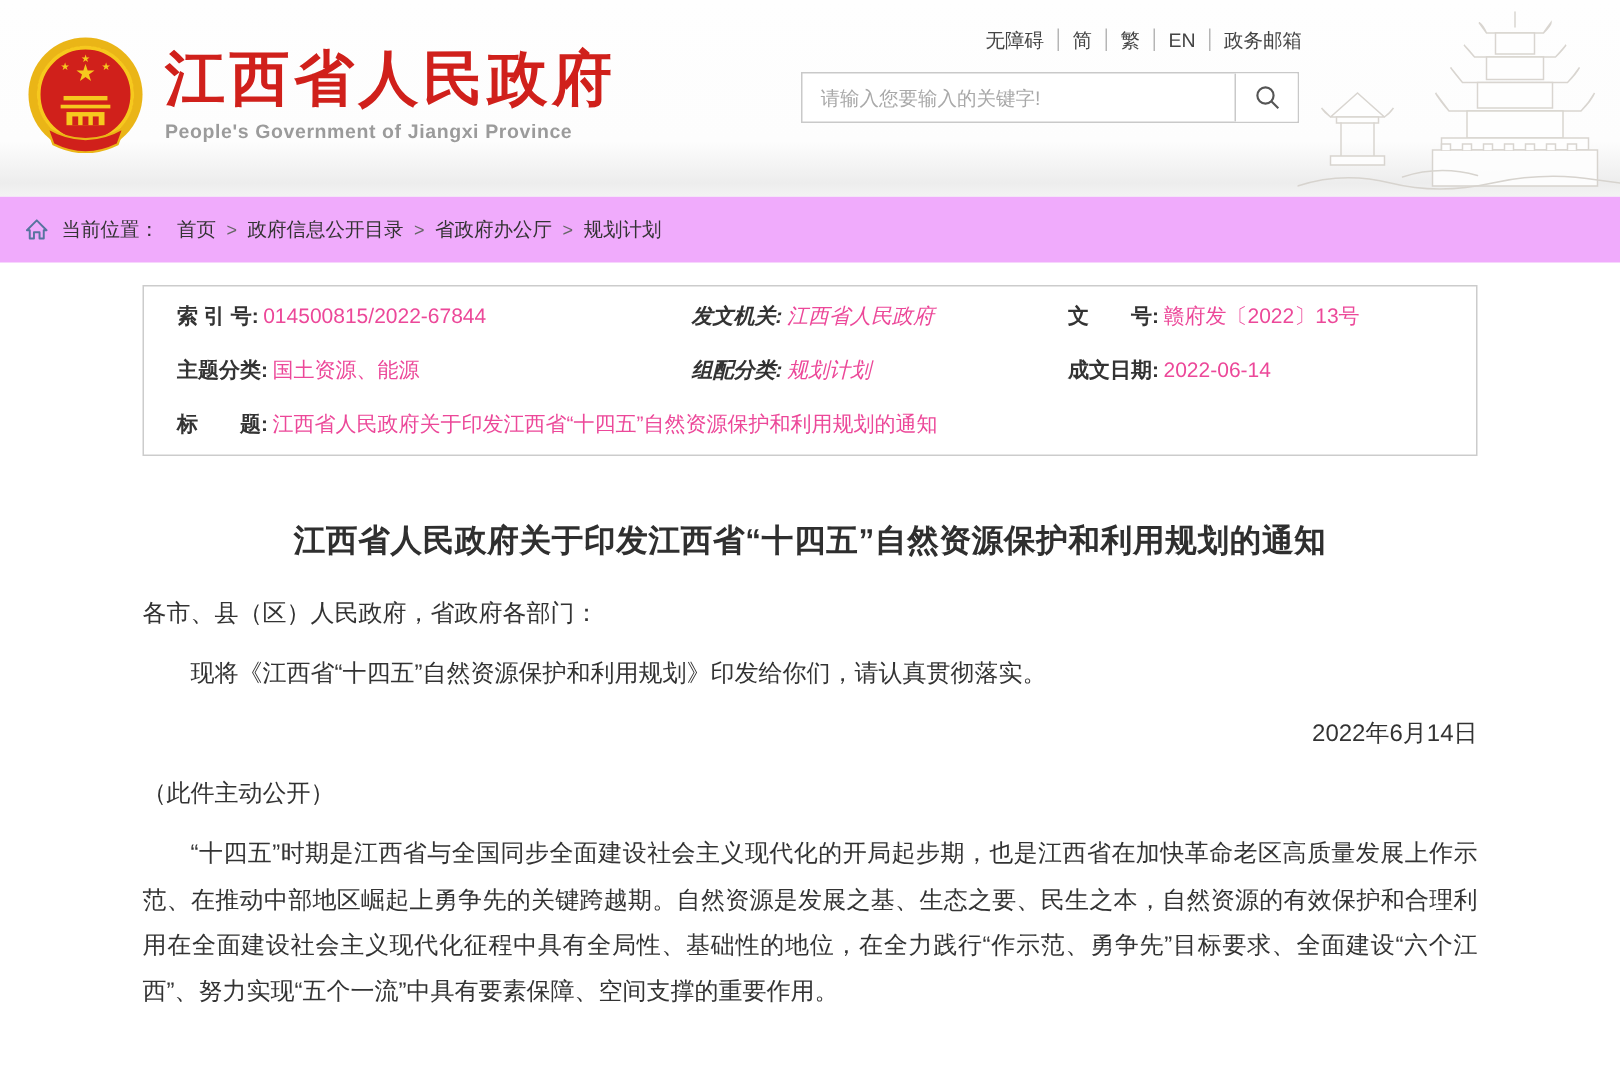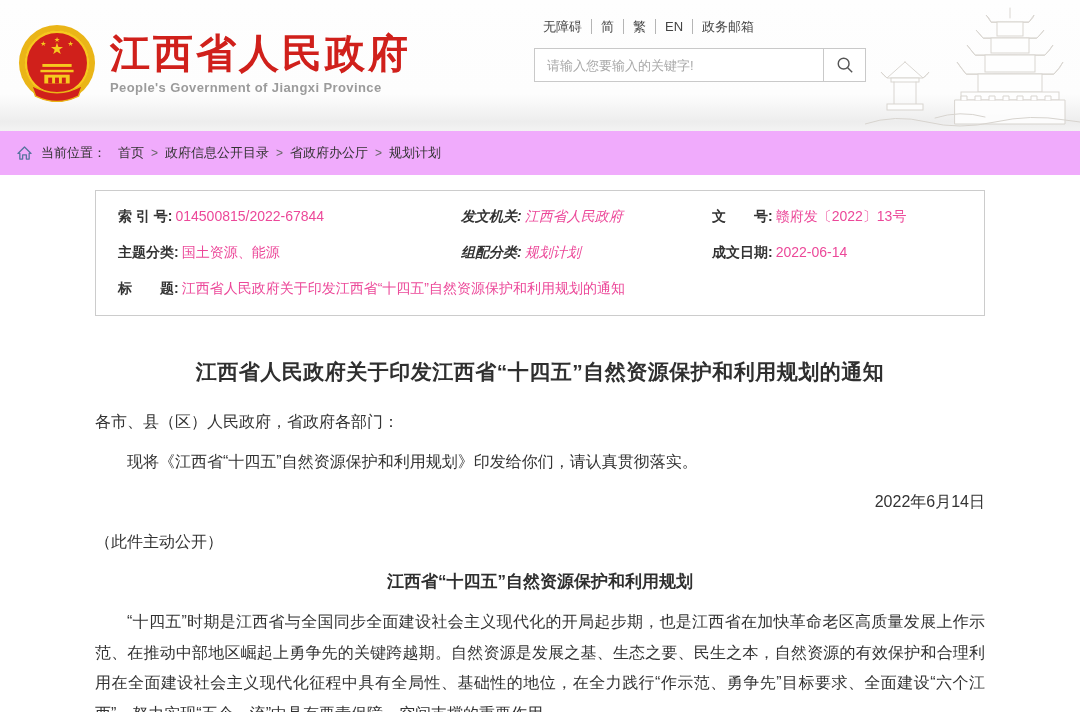--- a/index.html
+++ b/index.html
@@ -22,21 +22,21 @@
   .brand-text { margin-left: 14px; }
   .site-name {
     font-size: 40px; font-weight: bold; color: #d0201b;
     letter-spacing: 3px; line-height: 1.1;
   }
   .site-name-en {
     font-size: 13px; font-weight: bold; color: #9b9b9b;
     letter-spacing: 0.4px; margin-top: 5px;
   }
   .header-right { position: absolute; right: 214px; top: 18px; width: 332px; }
-  .top-links { text-align: left; font-size: 13px; color: #444; white-space: nowrap; margin-right: -2px; }
+  .top-links { text-align: right; font-size: 13px; color: #444; white-space: nowrap; margin-right: -2px; }
   .top-links a { color: #444; text-decoration: none; padding: 0 9px; border-right: 1px solid #b5b5b5; cursor: pointer; }
   .top-links a:last-child { border-right: none; padding-right: 0; }
   .search-box {
     margin-top: 12px; width: 332px; height: 34px;
     border: 1px solid #c9c9c9; background: #fff;
     display: flex; align-items: stretch;
   }
   .search-box input {
     flex: 1; border: none; outline: none; padding: 0 12px;
     font-size: 13px; color: #333; font-family: inherit; background: transparent;
@@ -52,21 +52,21 @@
     height: 44px; display: flex; align-items: center;
     padding-left: 17px; font-size: 13px; color: #333; background: #f0abfc;
   }
   .breadcrumb-bar .home-ic { margin-right: 9px; display: inline-flex; }
   .crumb-label { color: #333; margin-right: 12px; }
   .breadcrumb-bar a { color: #333; text-decoration: none; cursor: pointer; }
   .crumb-sep { color: #666; margin: 0 7px; font-size: 12px; }
 
   
   .content { width: 890px; margin: 0 auto; }
-  .meta-box { margin-top: 15px; border: 1px solid #cccccc; padding: 8px 0; background: #fff; }
+  .meta-box { margin-top: 15px; border: 1px solid #cccccc; padding: 2px 0; background: #fff; }
   .meta-row { display: flex; height: 36px; align-items: center; }
   .meta-cell { display: flex; align-items: baseline; }
   .c1 { width: 365px; padding-left: 22px; }
   .c2 { width: 251px; font-style: italic; }
   .c3 { flex: 1; }
   .cfull { flex: 1; padding-left: 22px; }
   .meta-label { font-weight: bold; font-size: 14px; color: #333; white-space: pre-wrap; flex-shrink: 0; }
   .meta-value { font-size: 14px; color: #ec4899; margin-left: 3px; }
 
   .doc-title {
@@ -212,18 +212,17 @@
       </div>
     </section>
 
     <h1 class="doc-title">江西省人民政府关于印发江西省“十四五”自然资源保护和利用规划的通知</h1>
 
     <p class="doc-line">各市、县（区）人民政府，省政府各部门：</p>
     <p class="doc-line indent">现将《江西省“十四五”自然资源保护和利用规划》印发给你们，请认真贯彻落实。</p>
     <p class="doc-line date-line">2022年6月14日</p>
     <p class="doc-line">（此件主动公开）</p>
 
-    <h2 class="doc-subtitle">江西省“十四五”自然资源保护和利用规划</h2>
 
     <p class="body-para">“十四五”时期是江西省与全国同步全面建设社会主义现代化的开局起步期，也是江西省在加快革命老区高质量发展上作示范、在推动中部地区崛起上勇争先的关键跨越期。自然资源是发展之基、生态之要、民生之本，自然资源的有效保护和合理利用在全面建设社会主义现代化征程中具有全局性、基础性的地位，在全力践行“作示范、勇争先”目标要求、全面建设“六个江西”、努力实现“五个一流”中具有要素保障、空间支撑的重要作用。</p>
 
   </main>
 </div>
 
 </body></html>

